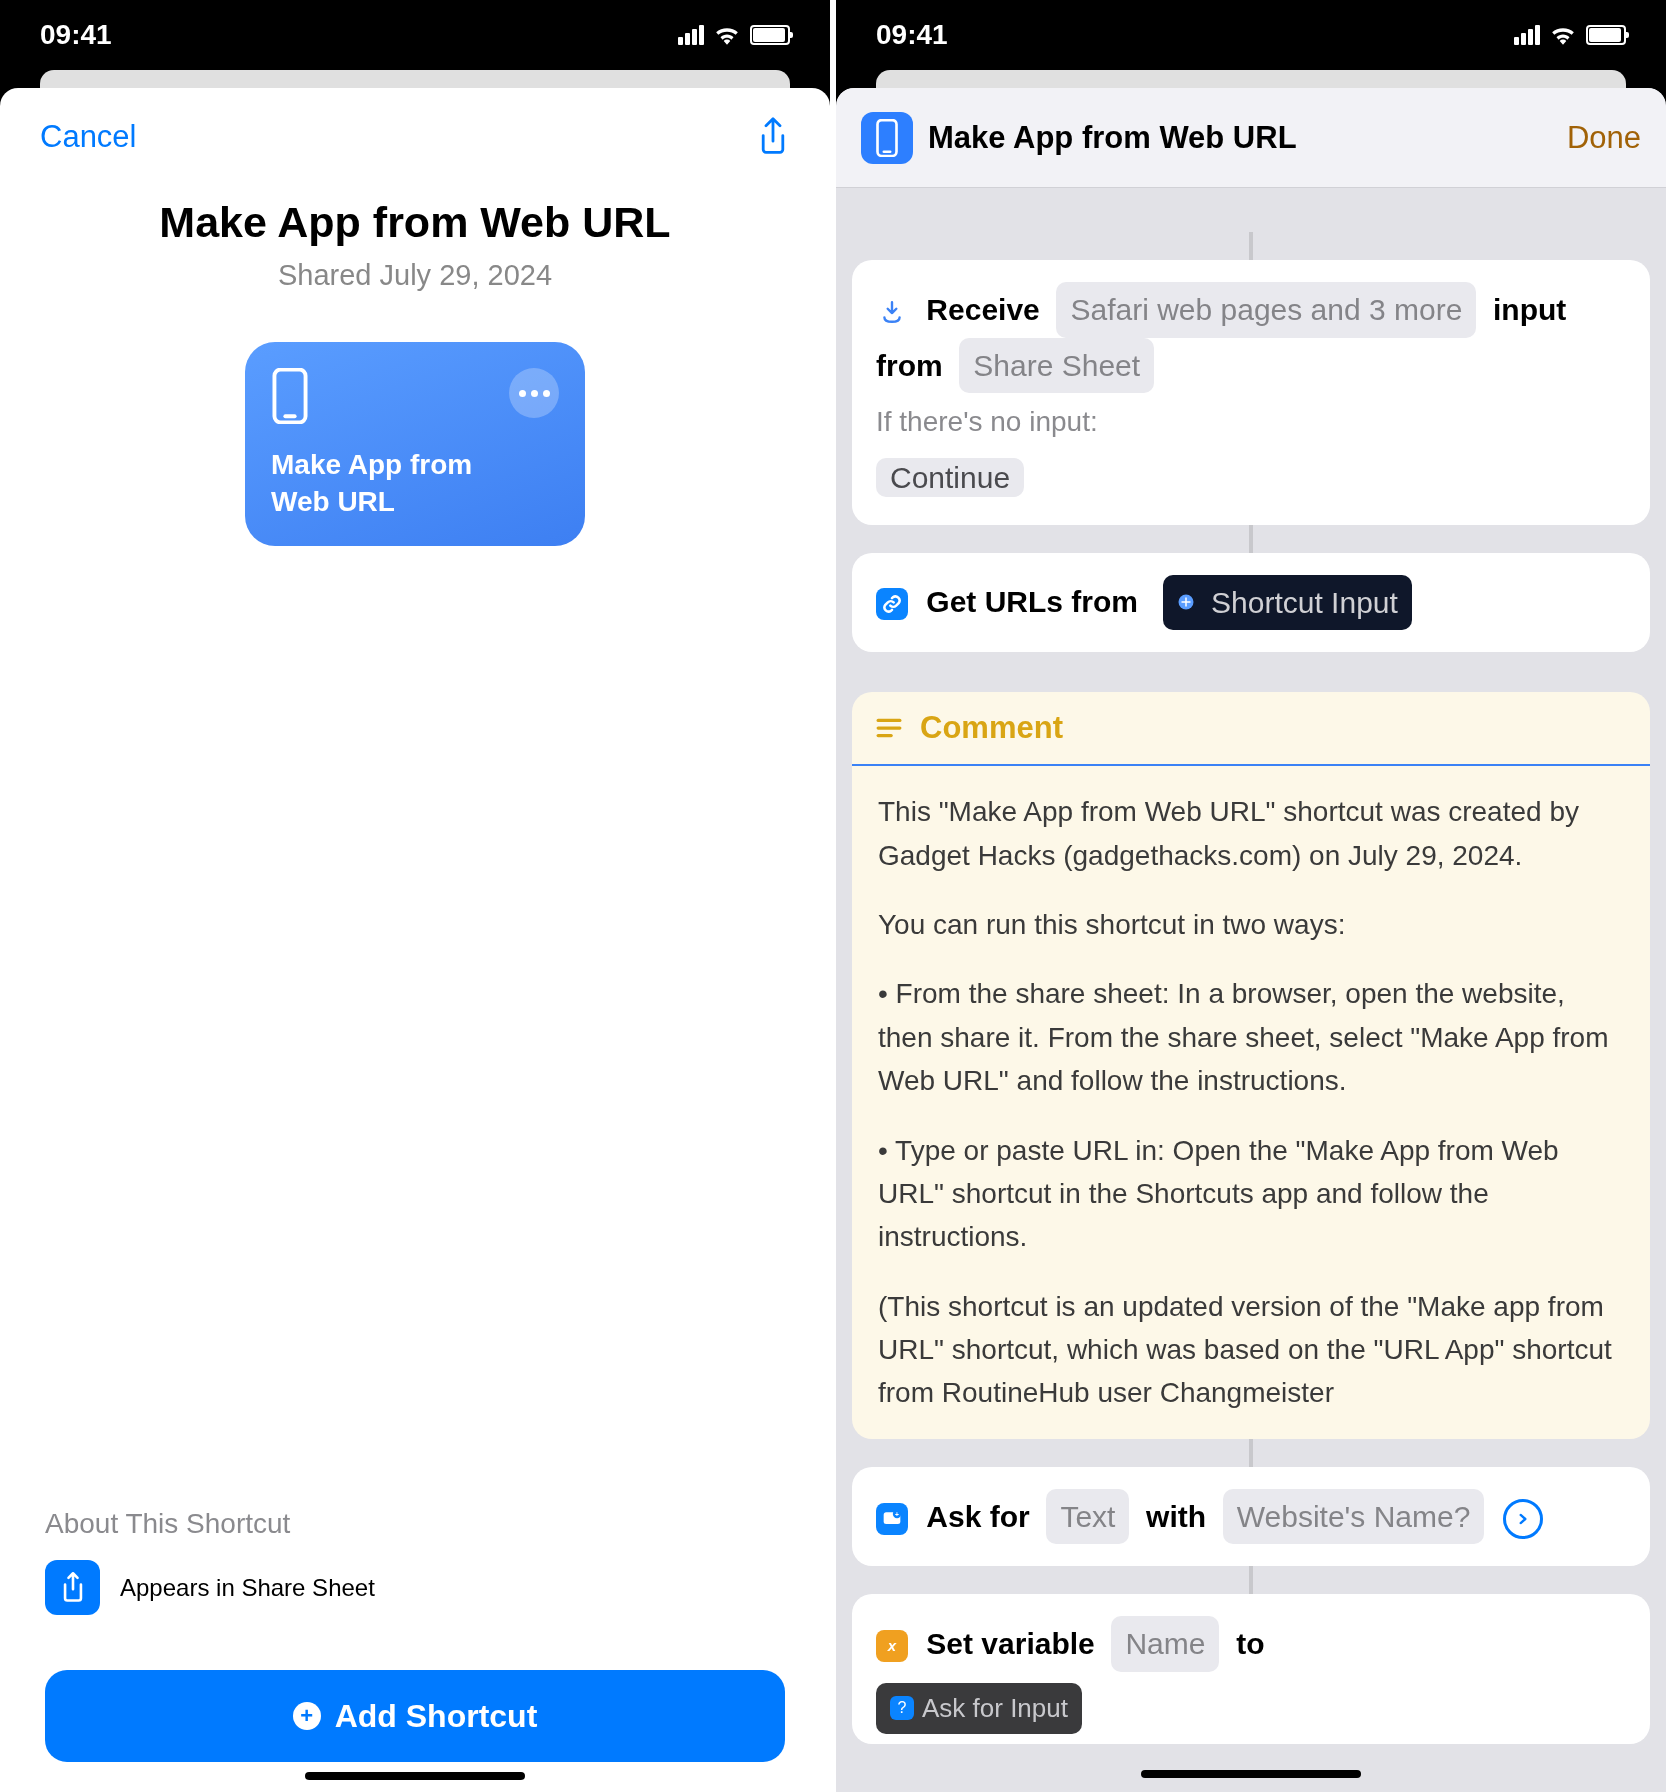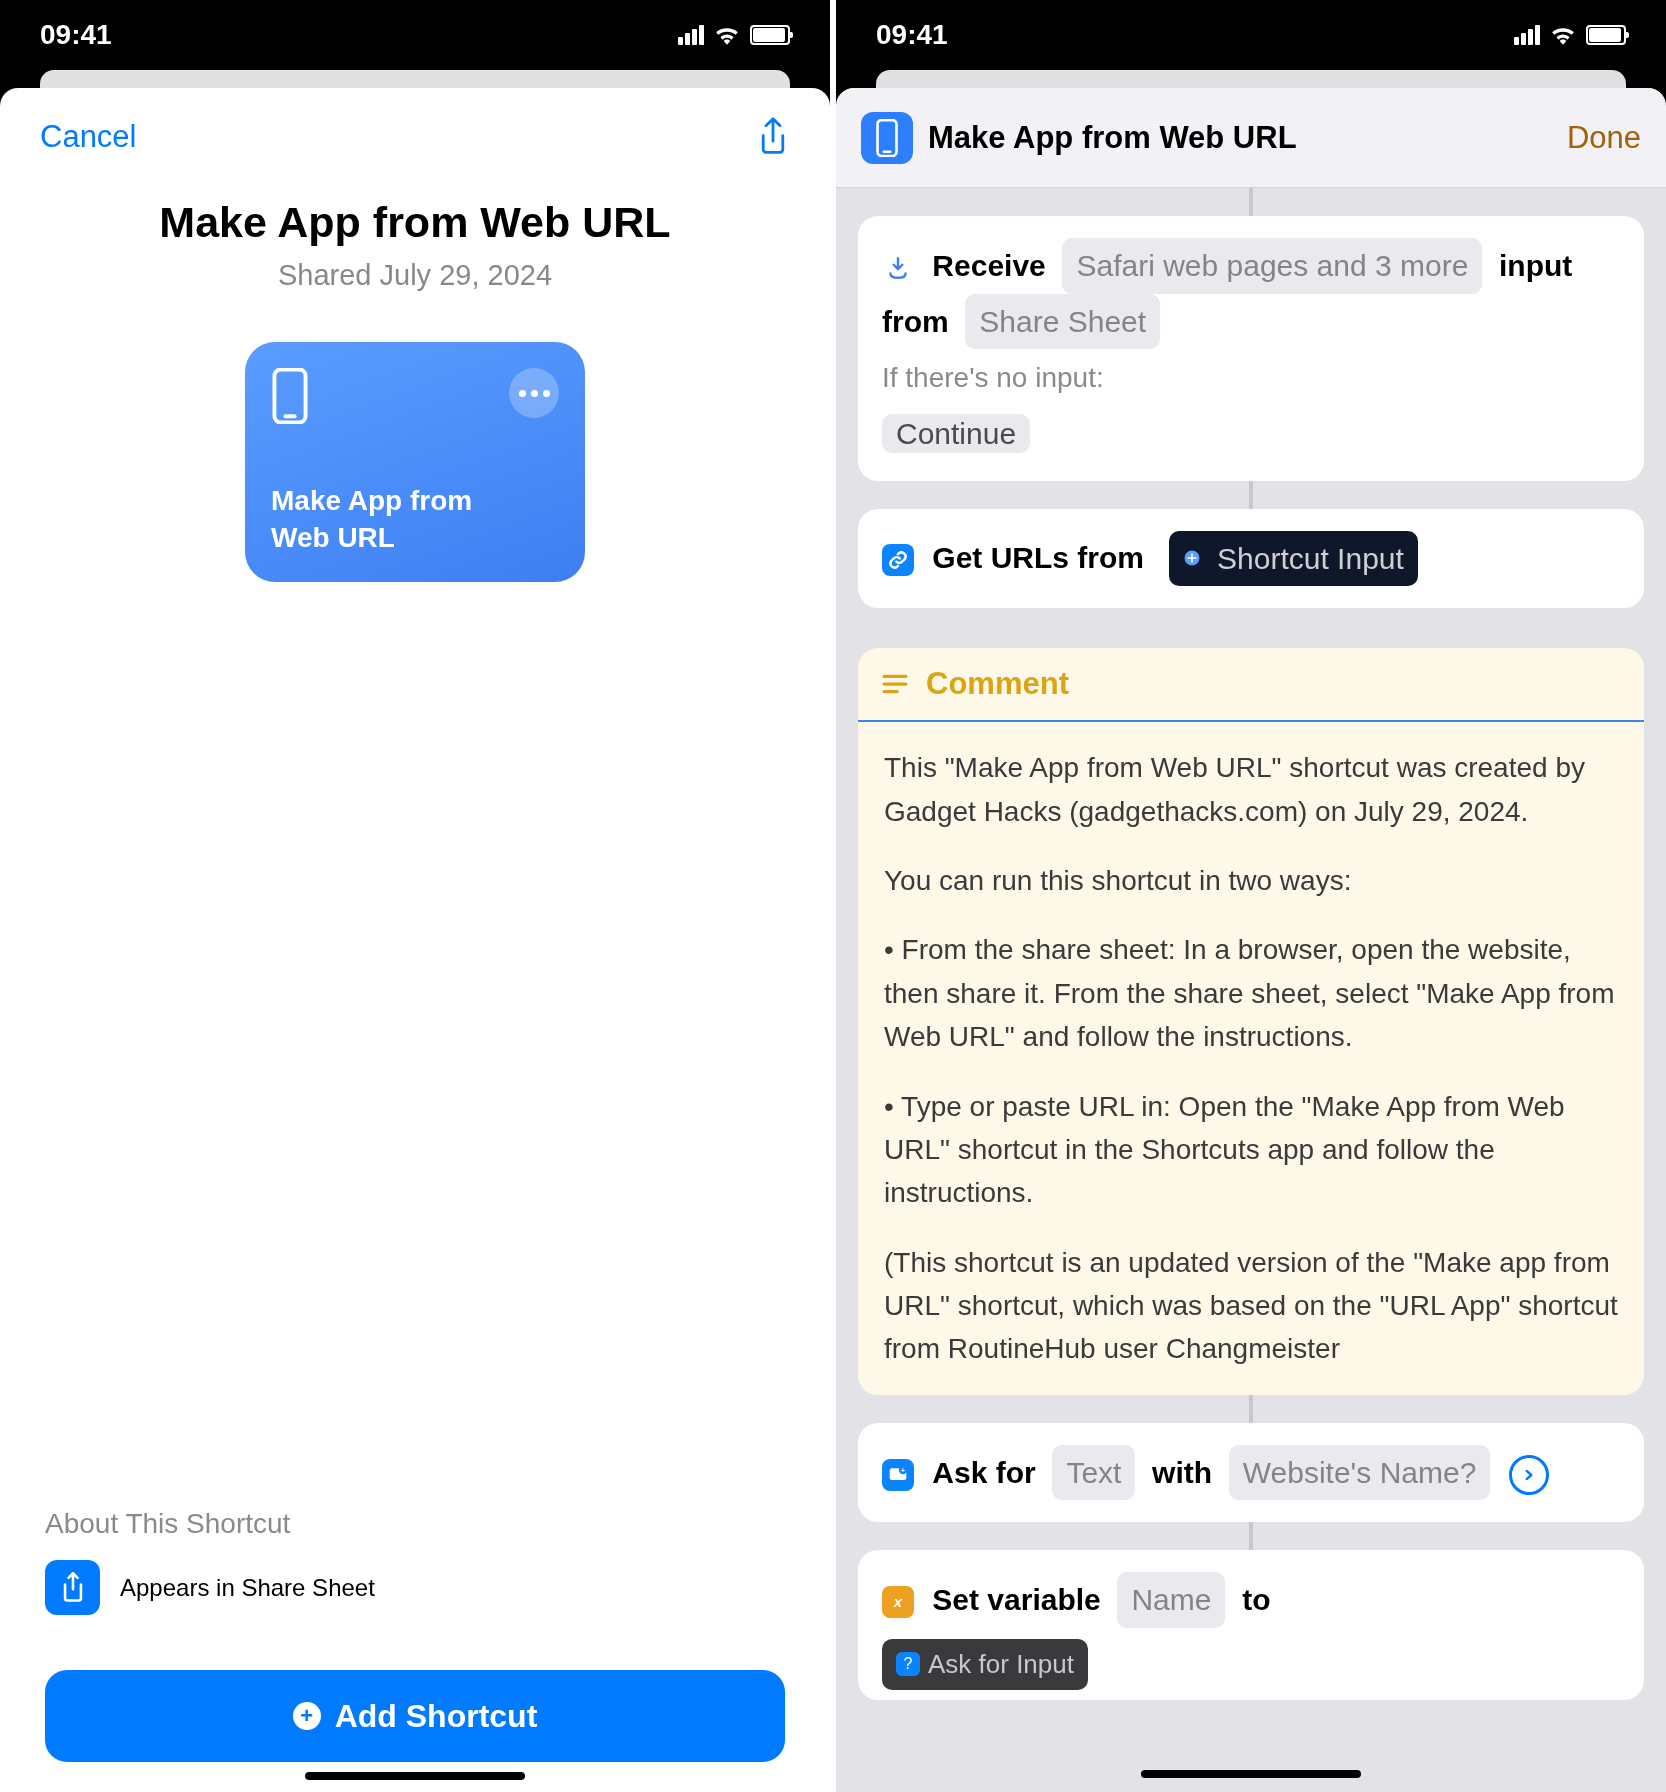--- a/index.html
+++ b/index.html
@@ -32,21 +32,21 @@
 
 .left .content { flex:1; background:#fff; border-radius: 18px 18px 0 0; display:flex; flex-direction:column; position:relative;}
 .nav-row { display:flex; justify-content:space-between; align-items:center; padding: 28px 40px 10px; }
 .cancel { color:#007aff; font-size:31px; }
 .share-icon { color:#007aff; }
 .title-block { text-align:center; padding: 30px 40px 10px; }
 .big-title { font-size:43px; font-weight:700; color:#000; }
 .subtitle { font-size:29px; color:#888; margin-top:12px; }
 .tile-wrap { display:flex; justify-content:center; padding:40px 0 30px; }
 .shortcut-tile {
-  width: 340px; height: 240px; background: linear-gradient(160deg,#5a9dff,#3d7ff2);
+  width: 340px; height: 204px; background: linear-gradient(160deg,#5a9dff,#3d7ff2);
   border-radius: 30px; padding: 26px; color:#fff; position:relative; display:flex; flex-direction:column; justify-content:space-between;
 }
 .tile-top { display:flex; justify-content:space-between; align-items:flex-start; }
 .more-dot-btn { width:50px; height:50px; border-radius:50%; background:rgba(255,255,255,0.25); display:flex; align-items:center; justify-content:center; }
 .more-dots { display:flex; gap:5px; }
 .more-dots span { width:7px;height:7px;border-radius:50%;background:#fff; }
 .tile-label { font-size:28px; font-weight:600; line-height:1.3; }
 .bottom-section { margin-top:auto; padding: 0 45px 30px; }
 .about-hdr { font-size:28px; color:#8a8a8e; font-weight:400; margin-bottom:20px; }
 .appears-row { display:flex; align-items:center; gap:20px; margin-bottom:55px; }
@@ -61,21 +61,21 @@
 
 
 .right .content { flex:1; background:#e2e2e7; border-radius: 18px 18px 0 0; display:flex; flex-direction:column; position:relative; overflow:hidden;}
 .edit-header {
   height:100px; background:#f2f2f6; border-bottom:1px solid #d1d1d6;
   display:flex; align-items:center; padding: 0 25px; gap:15px; border-radius:18px 18px 0 0;
 }
 .hdr-icon { width:52px; height:52px; background:#2d7fff; border-radius:12px; display:flex; align-items:center;justify-content:center; color:#fff; }
 .hdr-title { font-size:31px; font-weight:700; color:#000; flex:1; }
 .done-btn { font-size:31px; color:#a16207; font-weight:500; }
-.actions-scroll { flex:1; padding: 0 22px 20px; overflow:hidden; }
+.actions-scroll { flex:1; padding: 0 16px 20px; overflow:hidden;margin-top:44px; }
 .connector { width:4px; height:28px; background:#c8c8cc; margin:0 auto; }
 .action-card { background:#fff; border-radius:20px; padding: 22px 24px; font-size:30px; line-height:1.65; color:#000; }
 .pill { background:#e9e9ee; border-radius:10px; padding: 3px 14px; color:#848488; display:inline-block; }
 .pill-dark { background:#0f172a; color:#d0d0d4; border-radius:10px; padding: 3px 14px; display:inline-flex; align-items:center; gap:16px;}
 .pill-dark-ico { color:#6fa8ff; }
 .pill-plain { background:#e9e9ee; border-radius:10px; padding:3px 14px; color:#4a4a4e; }
 .tiny-icon { display:inline-flex; width:32px; height:32px; border-radius:8px; align-items:center; justify-content:center; margin-right:10px; vertical-align:middle; font-size:20px;}
 .ico-receive { color:#3b82f6; }
 .ico-link { background:#0a84ff; color:#fff; }
 .ico-ask { background:#0a84ff; color:#fff; border-radius:8px;}

